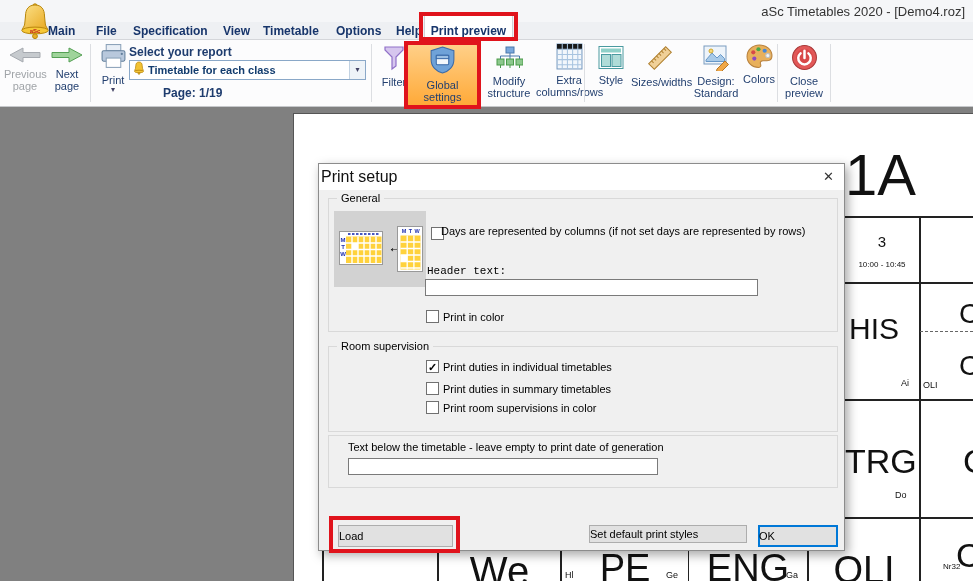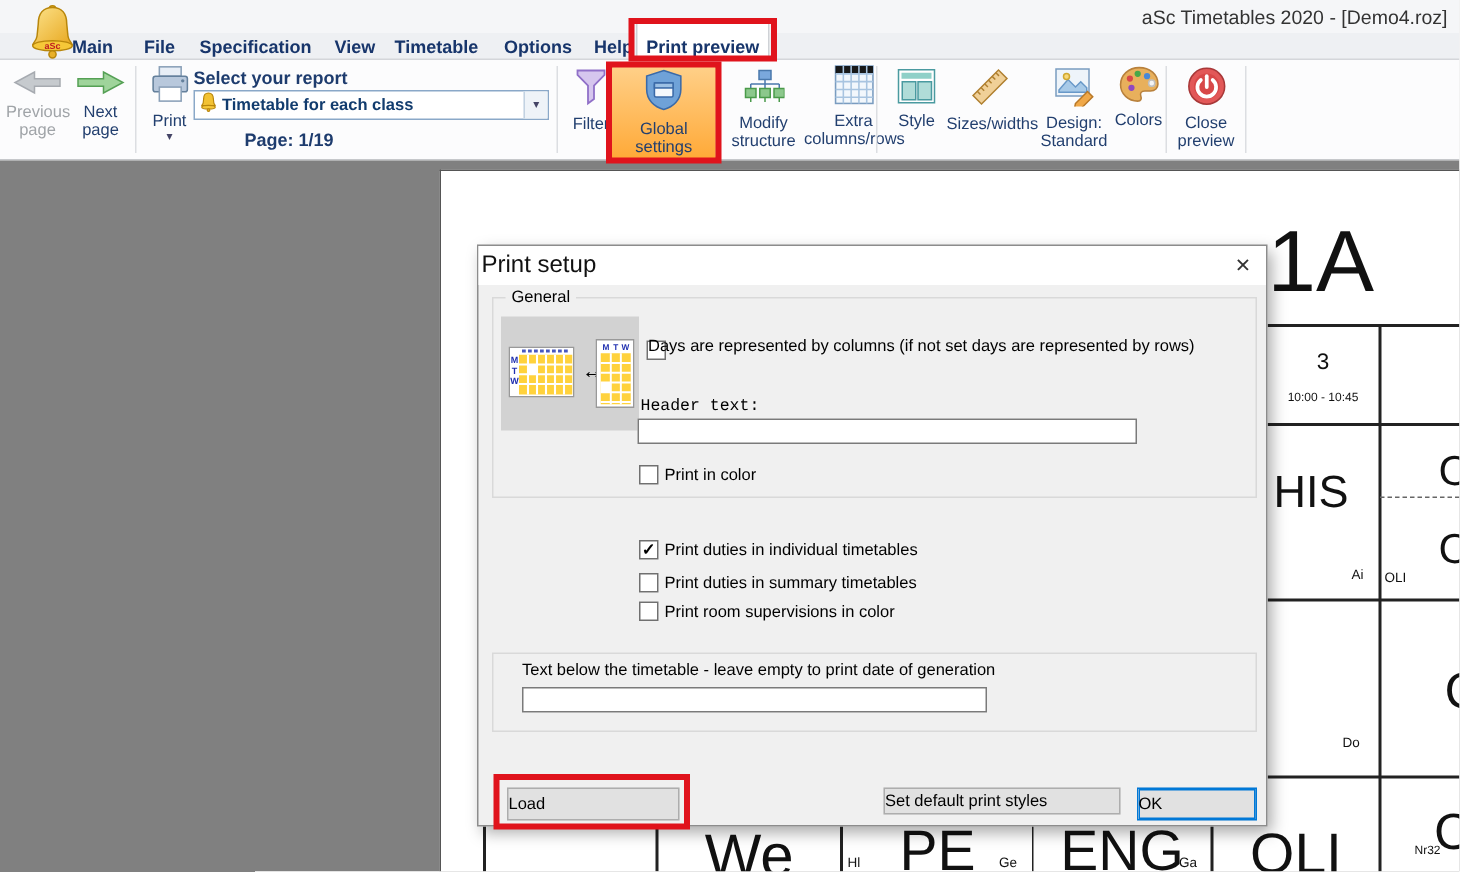--- a/index.html
+++ b/index.html
@@ -282,20 +282,21 @@
   <div class="abs tline" style="left:919px;top:216px;width:1.5px;height:365px;z-index:2;"></div>
   <div class="abs tdash" style="left:920px;top:331px;width:53px;height:0;z-index:2;"></div>
 
   <div class="abs tt-big" style="left:845px;top:234px;width:74px;text-align:center;font-size:15px;z-index:2;">3</div>
   <div class="abs tt-small" style="left:845px;top:261px;width:74px;text-align:center;font-size:8px;z-index:2;">10:00 - 10:45</div>
 
   <div class="abs tt-big" style="left:849px;top:314px;font-size:30px;z-index:2;">HIS</div>
   <div class="abs tt-small" style="left:901px;top:379px;z-index:2;">Ai</div>
   <div class="abs tt-small" style="left:923px;top:381px;z-index:2;">OLI</div>
 
+  <div class="abs tt-big" style="left:845px;top:444px;font-size:34px;z-index:2;">TRG</div>
   <div class="abs tt-small" style="left:895px;top:491px;z-index:2;">Do</div>
 
   <div class="abs tt-big" style="left:959px;top:300px;font-size:28px;z-index:2;">C</div>
   <div class="abs tt-big" style="left:959px;top:352px;font-size:28px;z-index:2;">C</div>
   <div class="abs tt-big" style="left:963px;top:444px;font-size:34px;z-index:2;">C</div>
   <div class="abs tt-big" style="left:956px;top:538px;font-size:34px;z-index:2;">C</div>
   <div class="abs tt-small" style="left:943px;top:563px;font-size:8px;z-index:2;">Nr32</div>
 
   <div class="abs tline" style="left:322px;top:517px;width:2px;height:64px;z-index:2;"></div>
   <div class="abs tline" style="left:437px;top:517px;width:2px;height:64px;z-index:2;"></div>
@@ -348,26 +349,29 @@
           <text x="13.5" y="7" font-size="5.5" font-weight="bold" fill="#2030b0" text-anchor="middle" font-family="Liberation Sans, sans-serif">T</text>
           <text x="20" y="7" font-size="5.5" font-weight="bold" fill="#2030b0" text-anchor="middle" font-family="Liberation Sans, sans-serif">W</text>
           <rect x="3.5" y="9.5" width="20" height="34" fill="#ffd23c"></rect>
           <path d="M3.5 16 h20 M3.5 22.5 h20 M3.5 29 h20 M3.5 35.5 h20 M3.5 42 h20 M10.2 9.5 v34 M16.9 9.5 v34" stroke="#fff" stroke-width="1.3"></path>
           <rect x="3.5" y="29" width="6.7" height="6.5" fill="#fff"></rect>
         </svg>
       </span>
     </div>
 
     <span class="abs cb" style="left:112px;top:63px;"></span>
-    <div class="abs lbl" style="left:113px;top:61px;width:400px;">Days are represented by columns (if not set days are represented by rows)</div>
+    <div class="abs lbl" style="left:122px;top:61px;width:400px;">Days are represented by columns (if not set days are represented by rows)</div>
     <div class="abs lbl" style="left:108px;top:101px;font-family:Liberation Mono, monospace;">Header text:</div>
     <input class="abs tbox" style="left: 106px; top: 115px; width: 333px; height: 17px;" value="">
     <span class="abs cb" style="left:107px;top:146px;"></span>
     <div class="abs lbl" style="left:124px;top:147px;">Print in color</div>
 
+    <div class="abs grp" style="left:9px;top:182px;width:510px;height:86px;">
+      <span class="grp-legend">Room supervision</span>
+    </div>
     <span class="abs cb" style="left:107px;top:196px;">✓</span>
     <div class="abs lbl" style="left:124px;top:197px;">Print duties in individual timetables</div>
     <span class="abs cb" style="left:107px;top:218px;"></span>
     <div class="abs lbl" style="left:124px;top:219px;">Print duties in summary timetables</div>
     <span class="abs cb" style="left:107px;top:237px;"></span>
     <div class="abs lbl" style="left:124px;top:238px;">Print room supervisions in color</div>
 
     <div class="abs grp" style="left:9px;top:271px;width:510px;height:53px;"></div>
     <div class="abs lbl" style="left:29px;top:277px;">Text below the timetable - leave empty to print date of generation</div>
     <input class="abs tbox" style="left: 29px; top: 294px; width: 310px; height: 17px;" value="">

